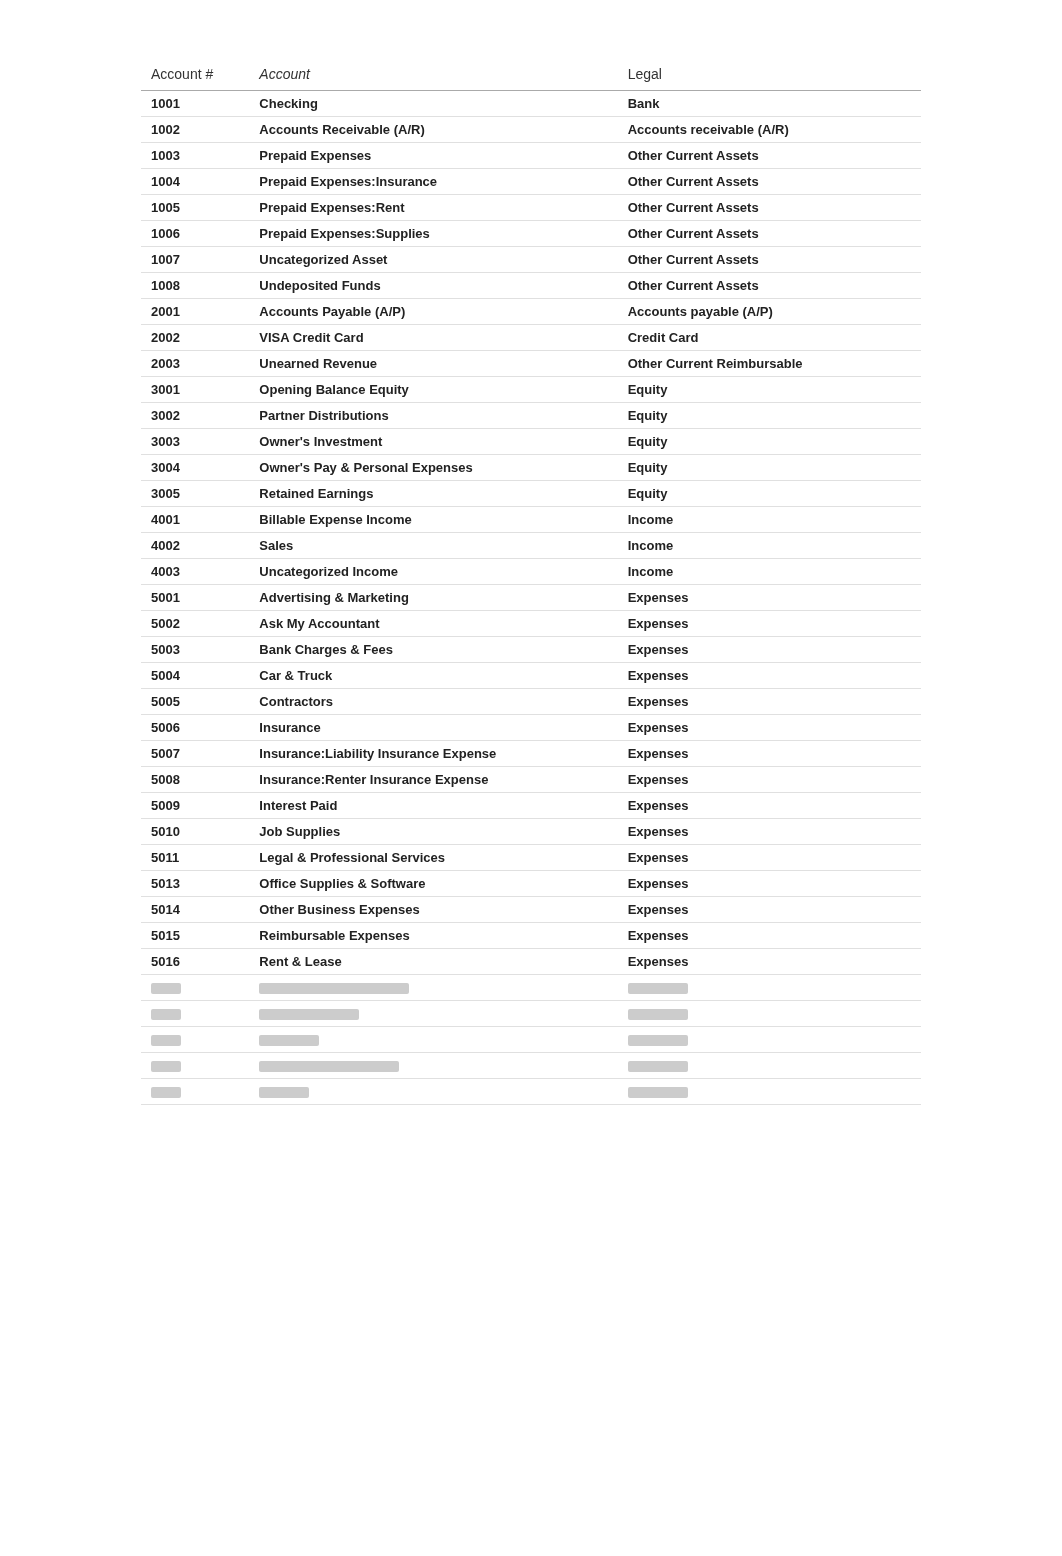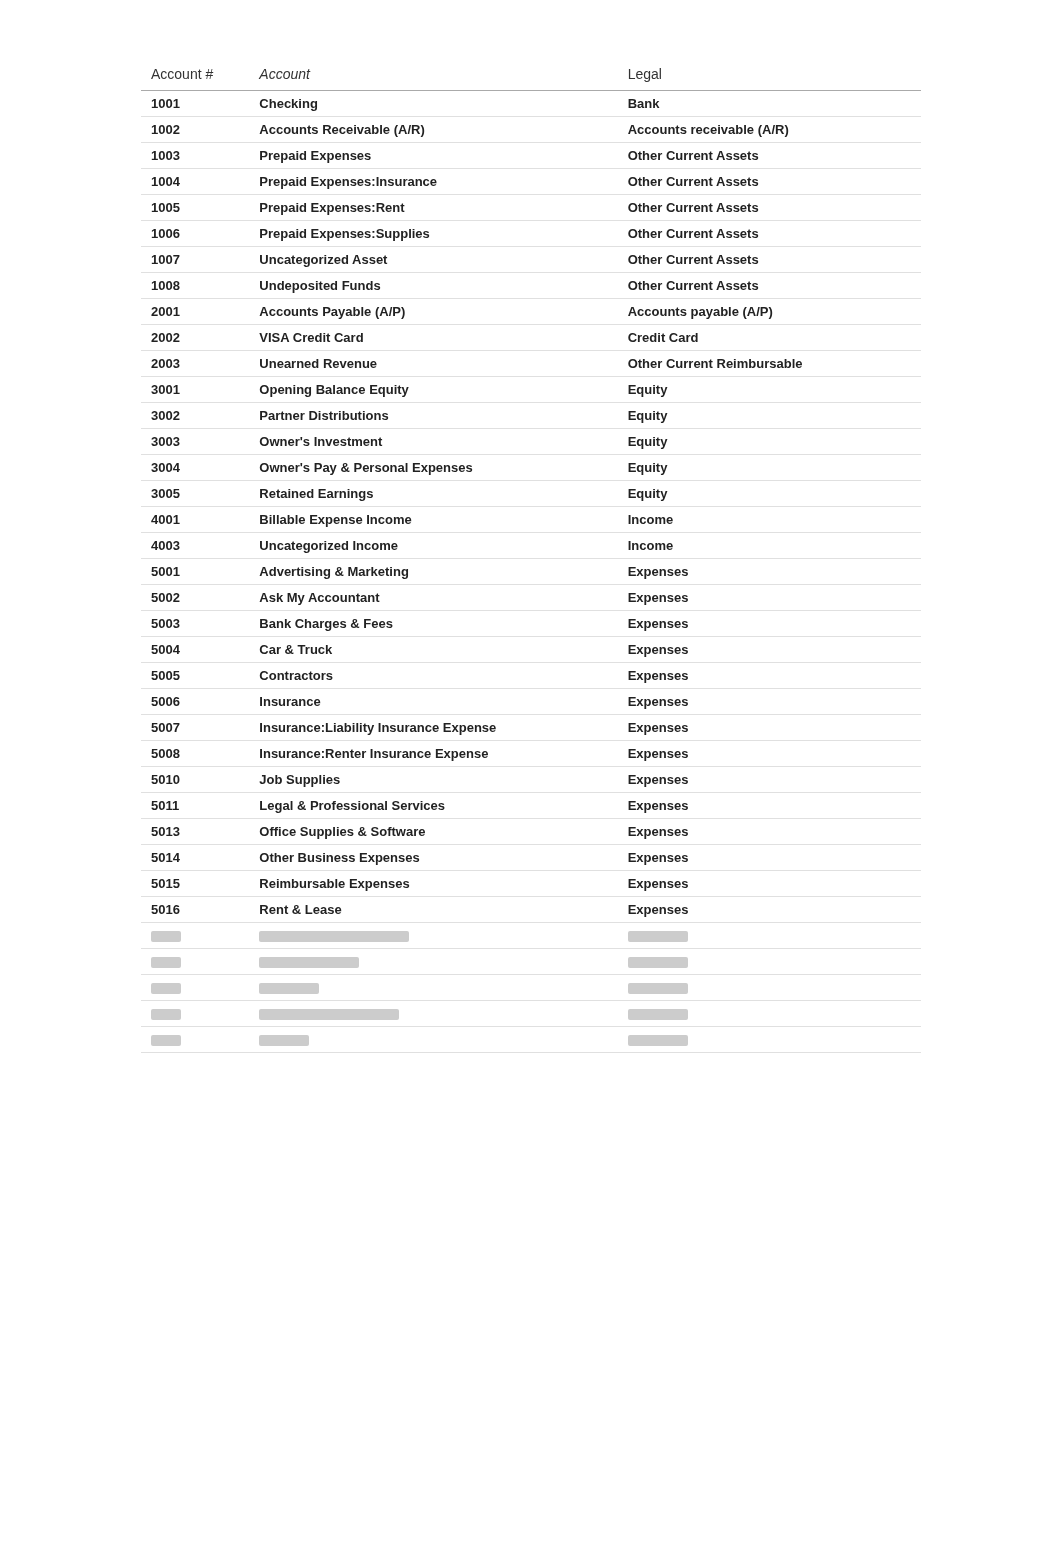--- a/index.html
+++ b/index.html
@@ -147,20 +147,25 @@
           <td>3005</td>
           <td>Retained Earnings</td>
           <td>Equity</td>
         </tr>
         <tr>
           <td>4001</td>
           <td>Billable Expense Income</td>
           <td>Income</td>
         </tr>
         <tr>
+          <td>4002</td>
+          <td>Sales</td>
+          <td>Income</td>
+        </tr>
+        <tr>
           <td>4003</td>
           <td>Uncategorized Income</td>
           <td>Income</td>
         </tr>
         <tr>
           <td>5001</td>
           <td>Advertising &amp; Marketing</td>
           <td>Expenses</td>
         </tr>
         <tr>
@@ -189,20 +194,25 @@
           <td>Expenses</td>
         </tr>
         <tr>
           <td>5007</td>
           <td>Insurance:Liability Insurance Expense</td>
           <td>Expenses</td>
         </tr>
         <tr>
           <td>5008</td>
           <td>Insurance:Renter Insurance Expense</td>
+          <td>Expenses</td>
+        </tr>
+        <tr>
+          <td>5009</td>
+          <td>Interest Paid</td>
           <td>Expenses</td>
         </tr>
         <tr>
           <td>5010</td>
           <td>Job Supplies</td>
           <td>Expenses</td>
         </tr>
         <tr>
           <td>5011</td>
           <td>Legal &amp; Professional Services</td>

